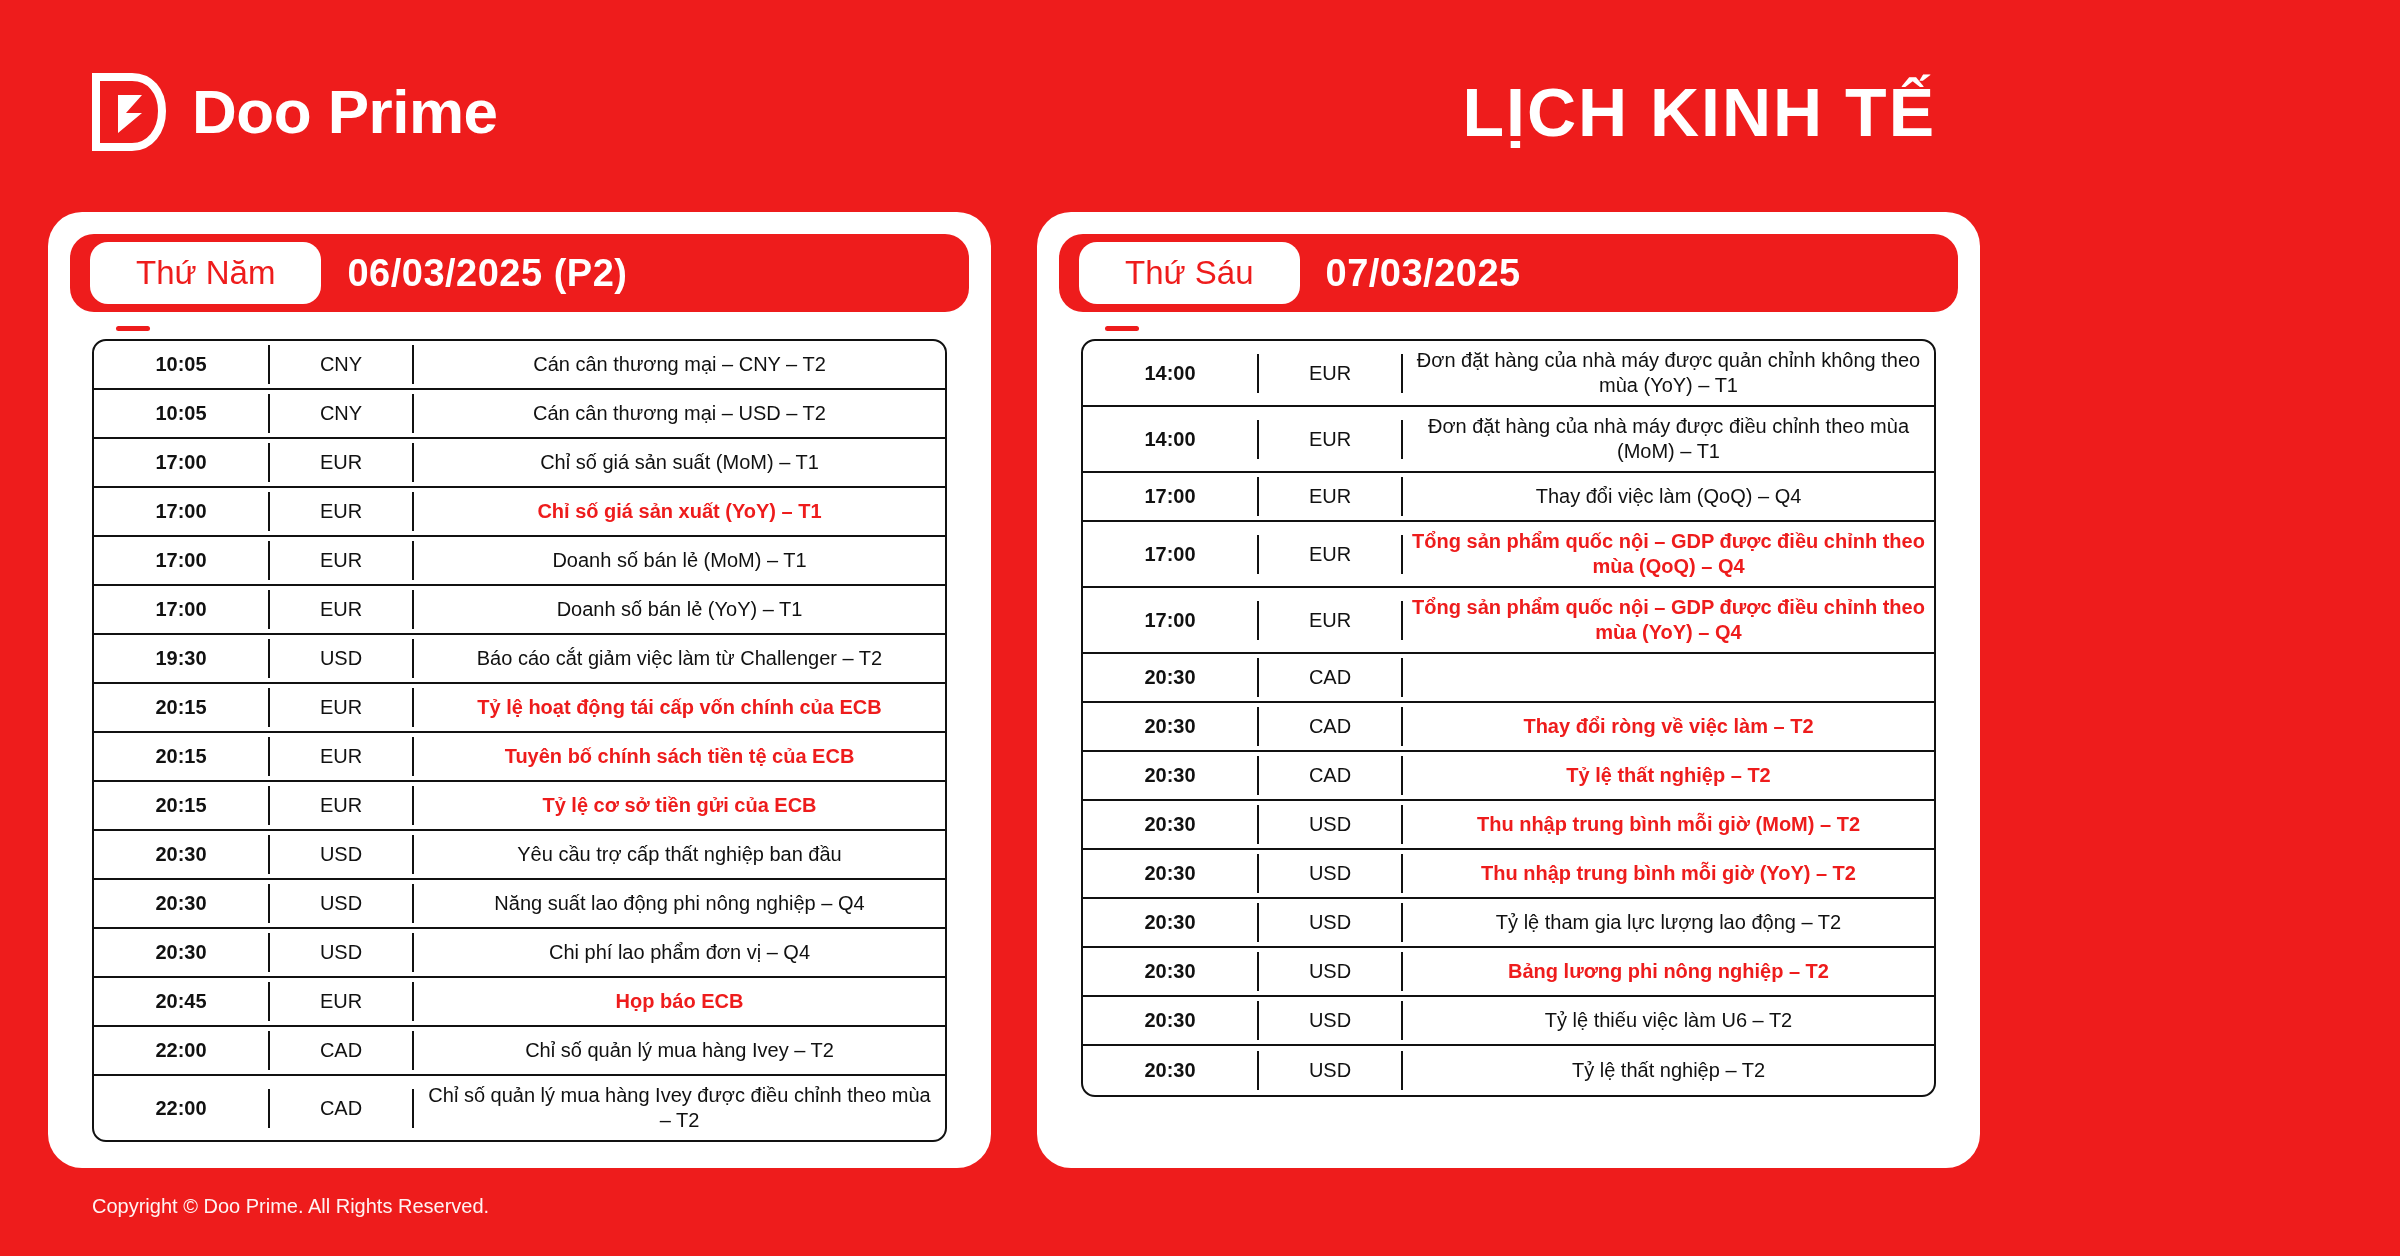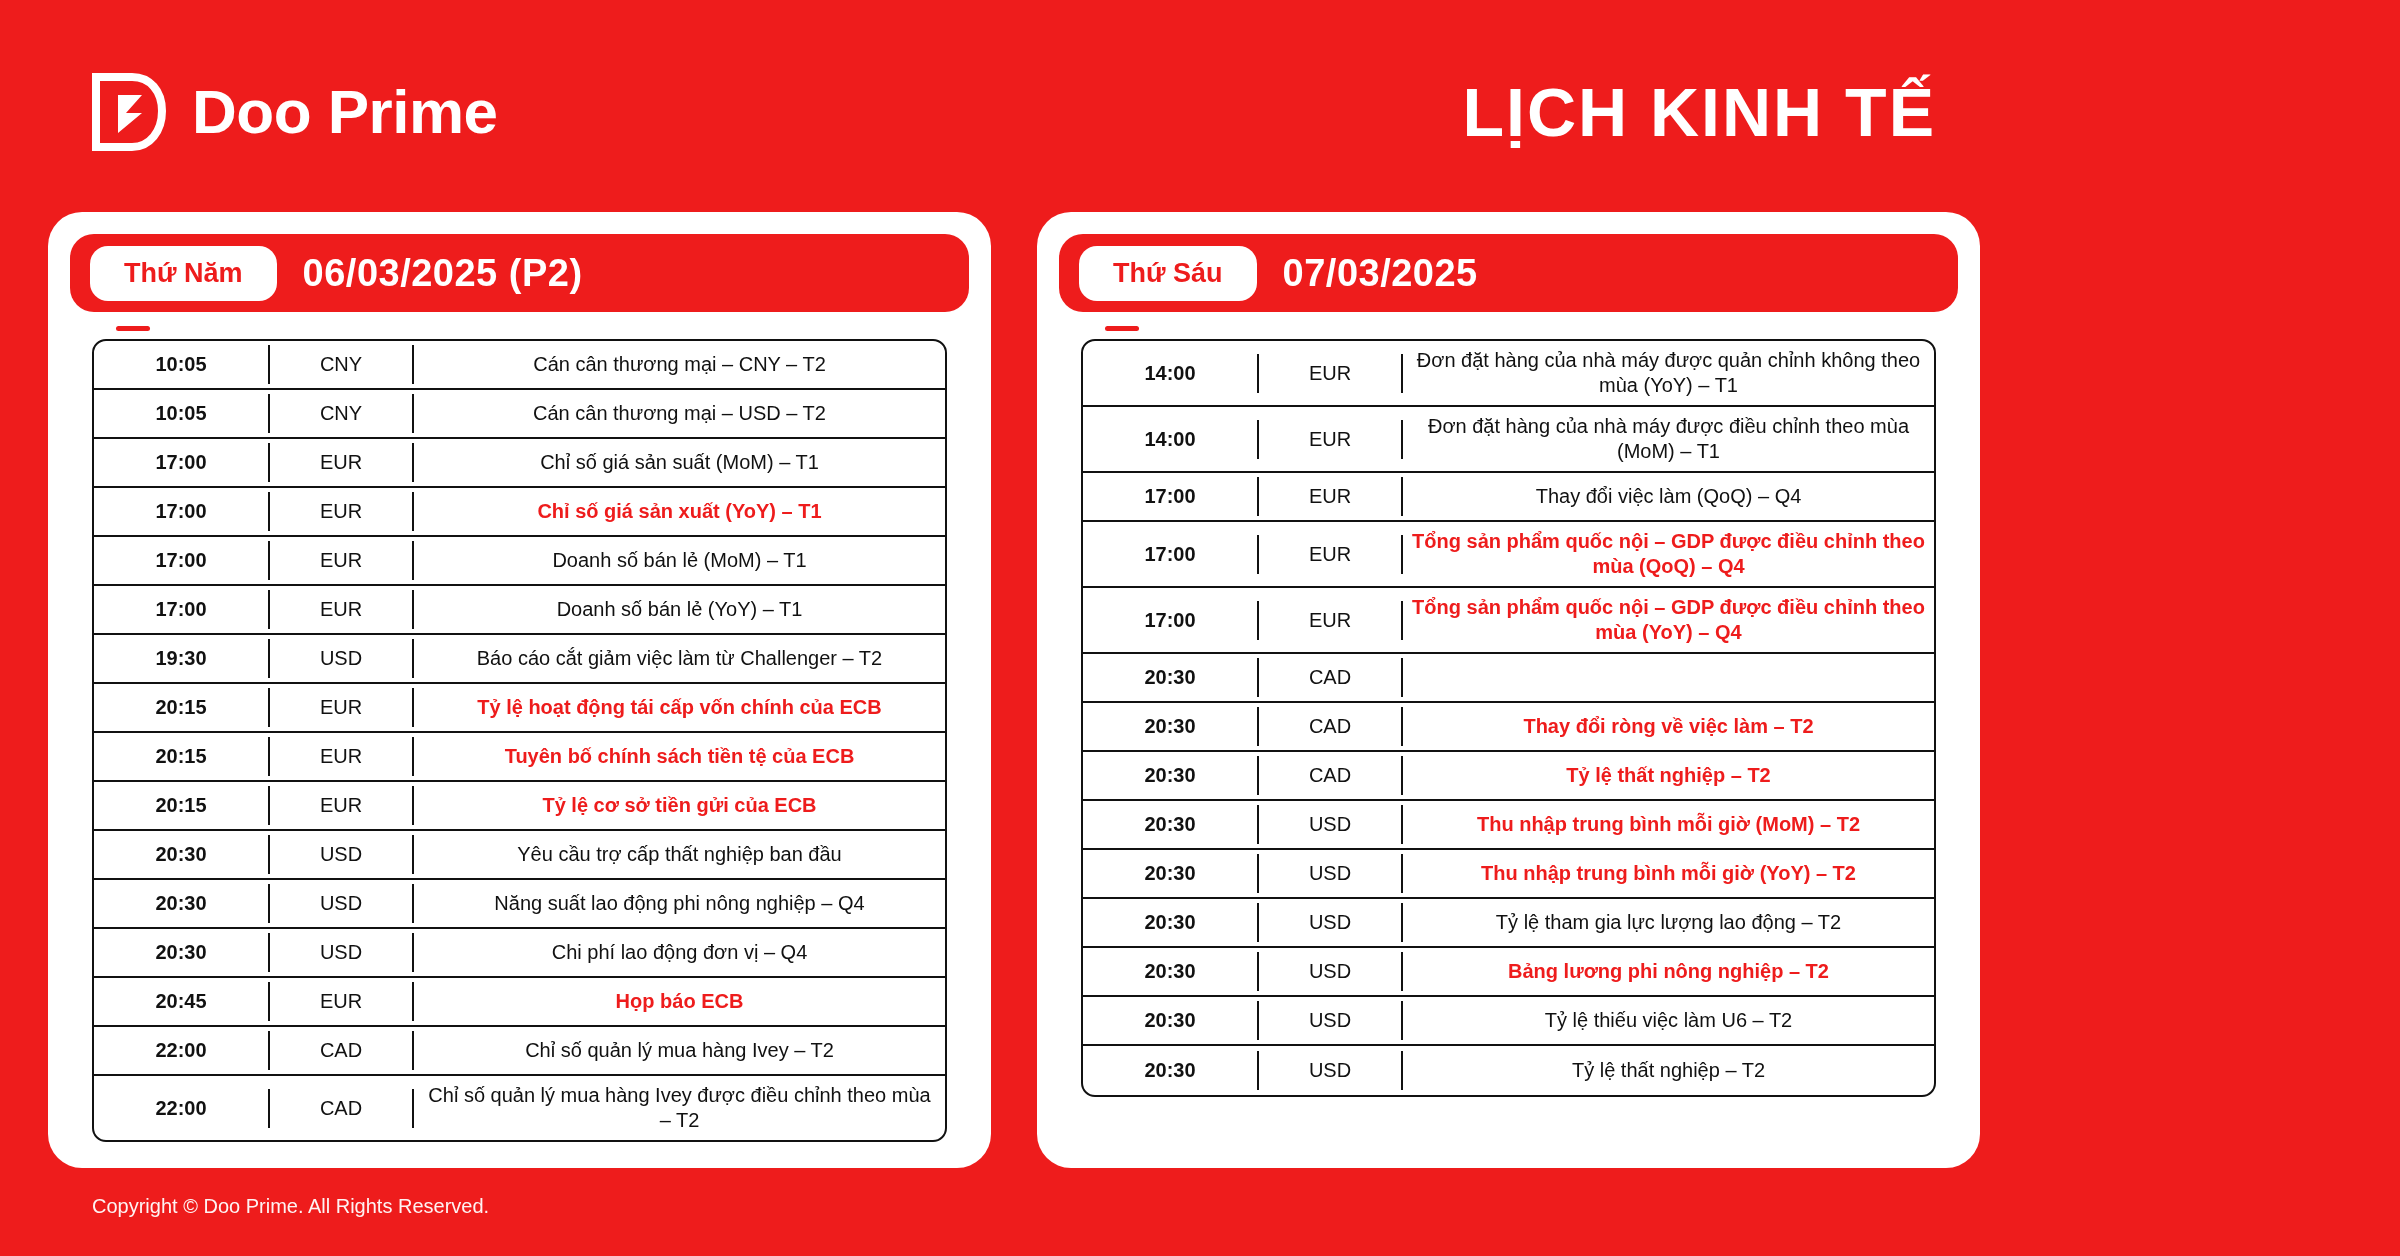--- a/index.html
+++ b/index.html
@@ -72,23 +72,23 @@
     height: 78px;
     display: flex;
     align-items: center;
     padding: 0 20px;
     gap: 26px;
   }
   .day-pill {
     background: #ffffff;
     border-radius: 18px;
     color: #EE1C1C;
-    font-size: 27px;
-    font-weight: bold;
-    padding: 12px 34px;
+    font-size: 33px;
+    font-weight: normal;
+    padding: 12px 46px;
     white-space: nowrap;
   }
   .date-text {
     color: #ffffff;
     font-size: 38px;
     font-weight: bold;
     letter-spacing: 0.5px;
     white-space: nowrap;
   }
   .underline-mark {
@@ -238,21 +238,21 @@
           <div class="cell event">Yêu cầu trợ cấp thất nghiệp ban đầu</div>
         </div>
         <div class="row">
           <div class="cell time">20:30</div>
           <div class="cell cur">USD</div>
           <div class="cell event">Năng suất lao động phi nông nghiệp – Q4</div>
         </div>
         <div class="row">
           <div class="cell time">20:30</div>
           <div class="cell cur">USD</div>
-          <div class="cell event">Chi phí lao động đơn vị – Q4</div>
+          <div class="cell event">Chi phí lao phẩm đơn vị – Q4</div>
         </div>
         <div class="row">
           <div class="cell time">20:45</div>
           <div class="cell cur">EUR</div>
           <div class="cell event hi">Họp báo ECB</div>
         </div>
         <div class="row">
           <div class="cell time">22:00</div>
           <div class="cell cur">CAD</div>
           <div class="cell event">Chỉ số quản lý mua hàng Ivey – T2</div>

